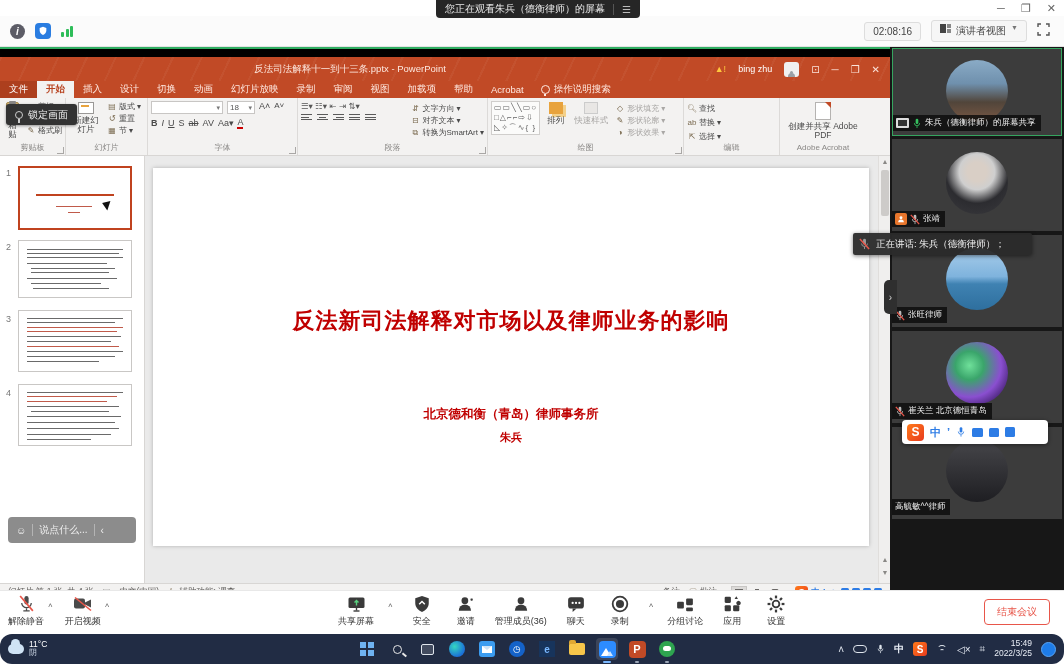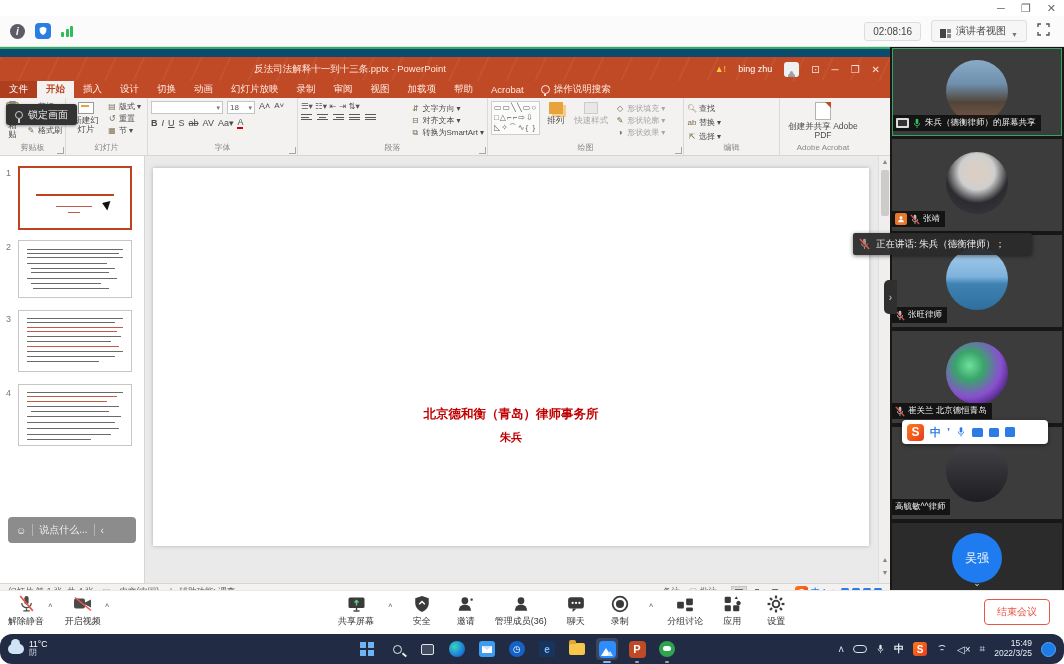--- a/index.html
+++ b/index.html
@@ -21,29 +21,29 @@
     display:flex;align-items:center;}
   .hdr-left{display:flex;align-items:center;gap:10px;margin-left:10px;}
   .info-dot{width:15px;height:15px;border-radius:50%;background:#5c5c66;color:#fff;font-size:10px;
     display:flex;align-items:center;justify-content:center;font-style:italic;font-weight:bold;}
   .shield-blue{width:16px;height:16px;border-radius:4px;background:#2a7de1;display:flex;align-items:center;justify-content:center;}
   .shield-blue svg{width:10px;height:10px;}
   .sig{display:flex;align-items:flex-end;gap:1.5px;height:12px;}
   .sig i{width:3px;background:#2ebd59;display:block;border-radius:1px;}
   .hdr-right{margin-left:auto;display:flex;align-items:center;gap:10px;margin-right:14px;}
   .hdr-box{border:1px solid #ddd;background:#f6f6f6;border-radius:3px;font-size:10px;color:#444;
-    padding:3px 8px;display:flex;align-items:flex-end;gap:5px;}
+    padding:3px 8px;display:flex;align-items:flex-start;gap:5px;}
   .layout-ico{display:inline-block;width:11px;height:9px;position:relative;}
   .layout-ico b{position:absolute;left:0;top:0;width:6px;height:9px;background:#444;}
   .layout-ico i{position:absolute;right:0;top:0;width:4px;height:4px;background:#888;}
   .layout-ico u{position:absolute;right:0;bottom:0;width:4px;height:4px;background:#888;}
   .caret{font-size:7px;color:#777;}
 
   
-  .shared{left:0;top:47px;width:890px;height:543px;background:#0c4a6e;border-top:2px solid #2fae62;}
+  .shared{left:0;top:47px;width:890px;height:543px;background:#000000;border-top:2px solid #2fae62;}
   .ppt{left:0;top:8px;width:890px;height:535px;background:#f3f2f1;}
 
   
   .ppt-title{left:0;top:0;width:890px;height:24px;background:#c14a26;
     background-image:repeating-linear-gradient(115deg,rgba(255,255,255,.045) 0 2px,transparent 2px 26px);
     display:flex;align-items:center;color:#fff;}
   .ppt-title .title-text{position:absolute;left:0;right:190px;text-align:center;font-size:9.5px;color:#fde7de;}
   .ppt-title-right{margin-left:auto;display:flex;align-items:center;gap:12px;padding-right:10px;z-index:2;}
   .warn{color:#ffc83d;font-size:9px;}
   .acct{font-size:9px;color:#fff;}
@@ -224,20 +224,24 @@
   .badge{width:15px;height:15px;border-radius:50%;background:#1e7ce8;border:1px solid #5aa5f5;}
   .wifi{position:relative;width:12px;height:10px;overflow:hidden;}
   .wifi i{position:absolute;left:50%;transform:translateX(-50%);border:1.4px solid #dfe5ec;border-radius:50%;border-bottom-color:transparent;border-left-color:transparent;border-right-color:transparent;}
 </style>
 </head>
 <body>
 
 <div class="stage">
 
   <div class="abs top-strip"></div>
+  <div class="abs banner-pill">
+    <span>您正在观看朱兵（德衡律师）的屏幕</span>
+    <span class="banner-menu">☰</span>
+  </div>
   <div class="abs win-ctrls">
     <span>─</span>
     <span>❐</span>
     <span>✕</span>
   </div>
 
   <div class="abs app-header">
     <div class="hdr-left">
       <span class="info-dot">i</span>
       <span class="shield-blue">
@@ -515,20 +519,21 @@
             <span class="gl" style="left:8px;top:31px;width:94px"></span>
           <span class="gl" style="left:8px;top:37px;width:88px"></span>
             <span class="gl" style="left:8px;top:43px;width:92px"></span>
           <span class="gl" style="left:8px;top:49px;width:84px"></span>
             <span class="gl" style="left:8px;top:54px;width:64px"></span>
         </div>
       </div>
 
       <div class="abs canvas">
         <div class="slide">
+          <div class="slide-title">反法新司法解释对市场以及律师业务的影响</div>
           <div class="slide-sub">北京德和衡（青岛）律师事务所</div>
           <div class="slide-author">朱兵</div>
         </div>
       </div>
 
       <div class="abs vscroll">
         <span class="varr" style="top:0">▲</span>
         <span class="vthumb"></span>
         <span class="varr" style="bottom:26px">▲</span>
         <span class="varr" style="bottom:13px">▼</span>
@@ -645,26 +650,20 @@
           </svg>
         <span>张旺律师</span>
       </span>
     </div>
     <div class="tile" style="top:380px;height:92px">
       <span class="avatar av5"></span>
       <span class="vlabel">
         <span>高毓敏^^律师</span>
       </span>
     </div>
-    <div class="tile" style="top:476px;height:67px;background:#2b2b2b">
-      <span class="avatar av6">
-        <span>吴强</span>
-      </span>
-      <span class="tile6-chev">⌄</span>
-    </div>
   </div>
 
   <div class="abs collapse-tab">›</div>
 
   <div class="abs toast">
     <svg width="11" height="12" viewBox="0 0 12 13">
         <rect x="4.4" y="0.8" width="3.2" height="6.4" rx="1.6" fill="#999"></rect>
         <path d="M2.8 6a3.2 3.2 0 0 0 6.4 0" stroke="#999" fill="none"></path>
         <line x1="6" y1="9.6" x2="6" y2="12" stroke="#999"></line>
         <line x1="1" y1="1" x2="11" y2="12" stroke="#e8564a" stroke-width="1.6"></line>

